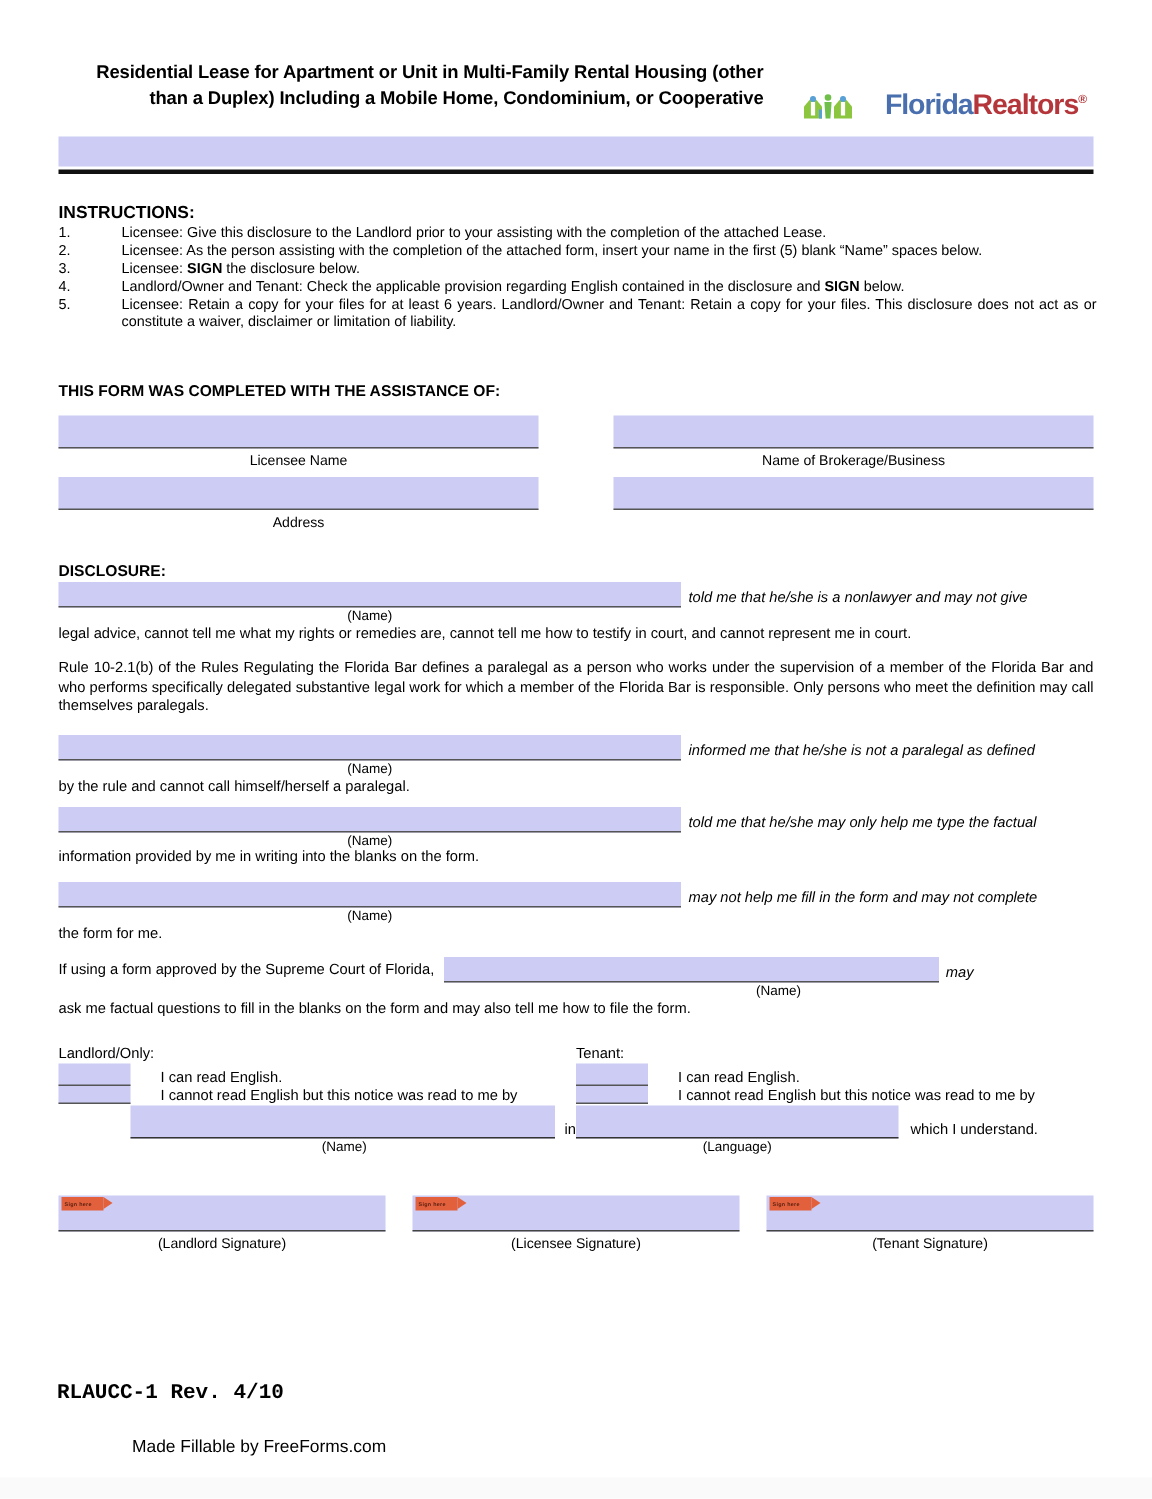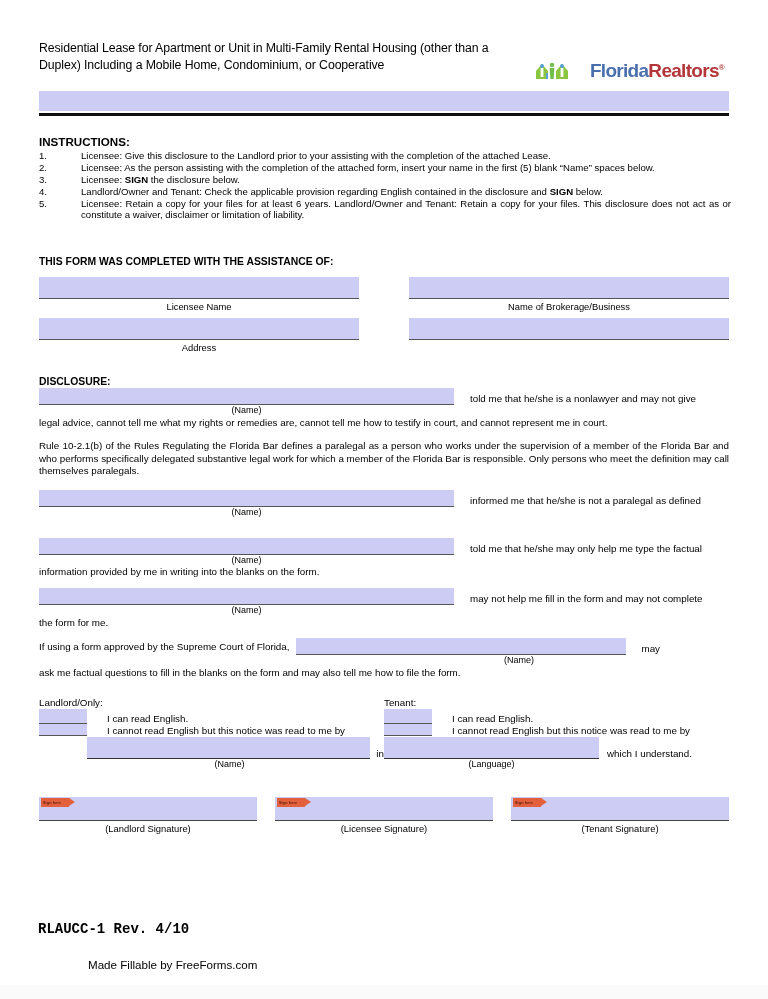--- a/index.html
+++ b/index.html
@@ -37,25 +37,26 @@
   .fld-u { border-bottom: 1px solid #555; }
 
   
   .header {
     position: absolute;
     left: 39px; top: 40px;
     width: 690px;
   }
   .title {
     font-size: 12.3px;
-    font-weight: normal;
+    font-weight: bold;
     line-height: 16.5px;
     letter-spacing: -0.1px;
     width: 470px;
     margin: 0;
+    text-align: right;
   }
   .logo-wrap {
     position: absolute;
     right: 5px; top: 18px;
     display: flex;
     align-items: center;
     gap: 18px;
   }
   .logo-mark { width: 38px; height: 24px; display:block; }
   .logo-text {
@@ -130,21 +131,21 @@
 
   .blk { position: absolute; left: 39px; width: 690px; }
 
   .inline-line { display: flex; align-items: flex-end; }
   .inline-line .fld { height: 17px; }
   .name-cap {
     font-size: 9px;
     text-align: center;
     margin-top: 0px;
   }
-  .tail { padding-left: 16px; white-space: nowrap; font-size: 9.8px; line-height: 12px; }
+  .tail { padding-left: 5px; white-space: nowrap; font-size: 9.8px; line-height: 12px; font-style: italic; }
 
   
   .lt { position: absolute; left: 39px; top: 697px; width: 690px; }
   .lt-cols { display: flex; }
   .lt-col { width: 345px; position: relative; }
   .lt-label { font-size: 9.8px; margin-bottom: 1px; }
   .cbrow { display: flex; align-items: flex-end; }
   .cbox { width: 48px; height: 15px; background: #ccccf5; flex: 0 0 48px; }
   .cbox-u { border-bottom: 1px solid #555; }
   .cbtext { font-size: 9.8px; padding-left: 20px; line-height: 11px; white-space: nowrap; }
@@ -278,20 +279,21 @@
   </div>
 
   <div class="blk body-txt just" style="top:440px;">Rule 10-2.1(b) of the Rules Regulating the Florida Bar defines a paralegal as a person who works under the supervision of a member of the Florida Bar and who performs specifically delegated substantive legal work for which a member of the Florida Bar is responsible. Only persons who meet the definition may call themselves paralegals.</div>
 
   <div class="blk" style="top:490px;">
     <div class="inline-line">
       <div class="fld fld-u" style="width:415px;"></div>
       <div class="tail">informed me that he/she is not a paralegal as defined</div>
     </div>
     <div class="name-cap" style="width:415px;">(Name)</div>
+    <div class="body-txt" style="margin-top:2px;">by the rule and cannot call himself/herself a paralegal.</div>
   </div>
 
   <div class="blk" style="top:538px;">
     <div class="inline-line">
       <div class="fld fld-u" style="width:415px;"></div>
       <div class="tail">told me that he/she may only help me type the factual</div>
     </div>
     <div class="name-cap" style="width:415px;">(Name)</div>
     <div class="body-txt" style="margin-top:1px;">information provided by me in writing into the blanks on the form.</div>
   </div>

